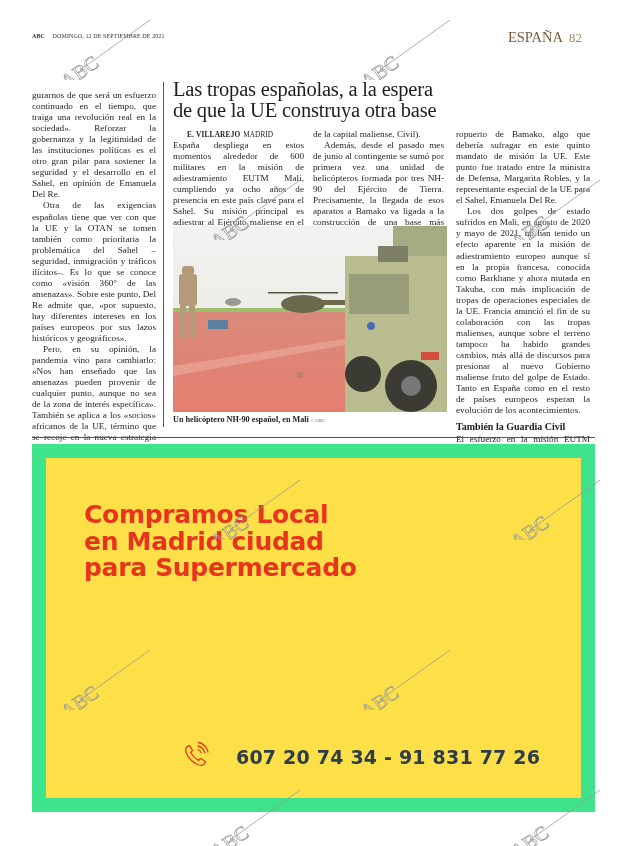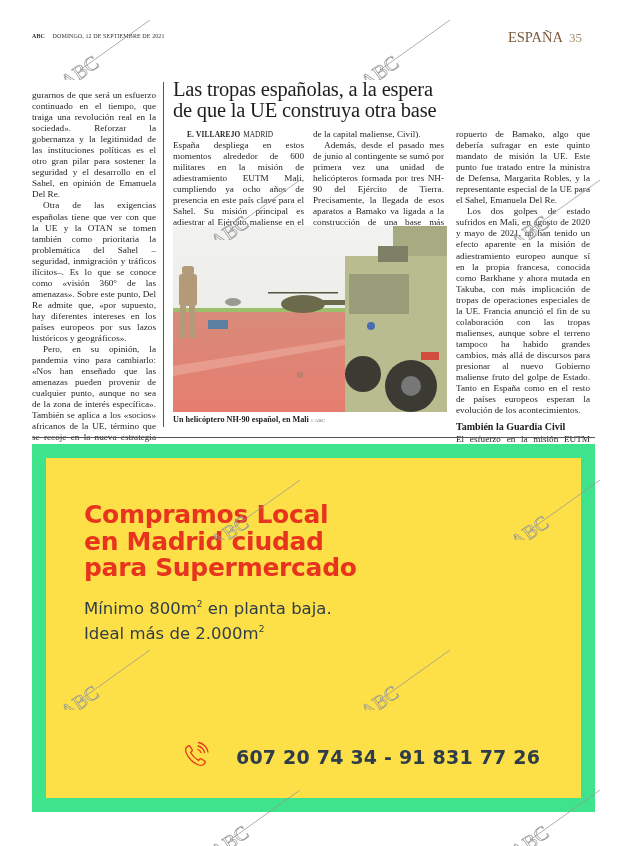--- a/index.html
+++ b/index.html
@@ -46,21 +46,21 @@
   .wm svg { width:100%; height:100%; }
 </style>
 </head>
 <body>
 
 <div class="header-left">
   <span class="abc">ABC</span>
   <span>DOMINGO, 12 DE SEPTIEMBRE DE 2021</span>
 </div>
 <div class="header-right">
-  <span>ESPAÑA</span><span class="pg">35</span>
+  <span>ESPAÑA</span><span class="pg">82</span>
 </div>
 
 <div class="col" id="col1">
   <p>gurarnos de que será un esfuerzo continuado en el tiempo, que traiga una revolución real en la sociedad». Reforzar la gobernanza y la legitimidad de las instituciones políticas es el otro gran pilar para sostener la seguridad y el desarrollo en el Sahel, en opinión de Emanuela Del Re.</p>
   <p class="ind">Otra de las exigencias españolas tiene que ver con que la UE y la OTAN se tomen también como prioritaria la problemática del Sahel –seguridad, inmigración y tráficos ilícitos–. Es lo que se conoce como «visión 360° de las amenazas». Sobre este punto, Del Re admite que, «por supuesto, hay diferentes intereses en los países europeos por sus lazos históricos y geográficos».</p>
   <p class="ind">Pero, en su opinión, la pandemia vino para cambiarlo: «Nos han enseñado que las amenazas pueden provenir de cualquier punto, aunque no sea de la zona de interés específica». También se aplica a los «socios» africanos de la UE, término que se recoje en la nueva estrategia de la UE.</p>
   <p class="ind">¿Y la OTAN? ¿Debería involucrarse más en el Sahel? «Es algo que está en discusión. Pero ahora, tenemos a la UE y la ONU, en colaboración con las autoridades locales, una fórmula que está funcionando bien. Debemos ver cómo evoluciona», asegura.</p>
 </div>
 <div id="rule1"></div>
 
@@ -136,24 +136,20 @@
 </div>
 
 <div id="hrule"></div>
 
 <div id="ad">
   <div id="ad-title">
     <div>Compramos Local</div>
     <div>en Madrid ciudad</div>
     <div>para Supermercado</div>
   </div>
-  <div id="ad-sub">
-    <div><span>Mínimo 800m</span><sup>2</sup><span> en planta baja.</span></div>
-    <div><span>Ideal más de 2.000m</span><sup>2</sup></div>
-  </div>
   <div id="ad-phone">
     <span>
       <svg width="30" height="28" viewBox="0 0 30 28" fill="none" stroke="#e8341f" stroke-width="1.3" stroke-linecap="round">
         <path d="M4 7 C3 9 4 14 9 19 C14 24 19 25 21 24 L23 22 C23.5 21.3 23.3 20.5 22.6 20 L19.6 18 C19 17.6 18.2 17.7 17.7 18.2 L16.5 19.4 C14 18 10 14 8.6 11.5 L9.8 10.3 C10.3 9.8 10.4 9 10 8.4 L8 5.4 C7.5 4.7 6.6 4.5 6 5 Z"></path>
         <path d="M16 5 C19 5.5 22 8.5 22.5 11.5"></path>
         <path d="M16.5 1.5 C21 2 25.5 6.5 26 11"></path>
         <path d="M15.8 8.5 C17.5 9 18.5 10 19 11.6"></path>
       </svg>
     </span>
     <span class="num">607 20 74 34 - 91 831 77 26</span>

